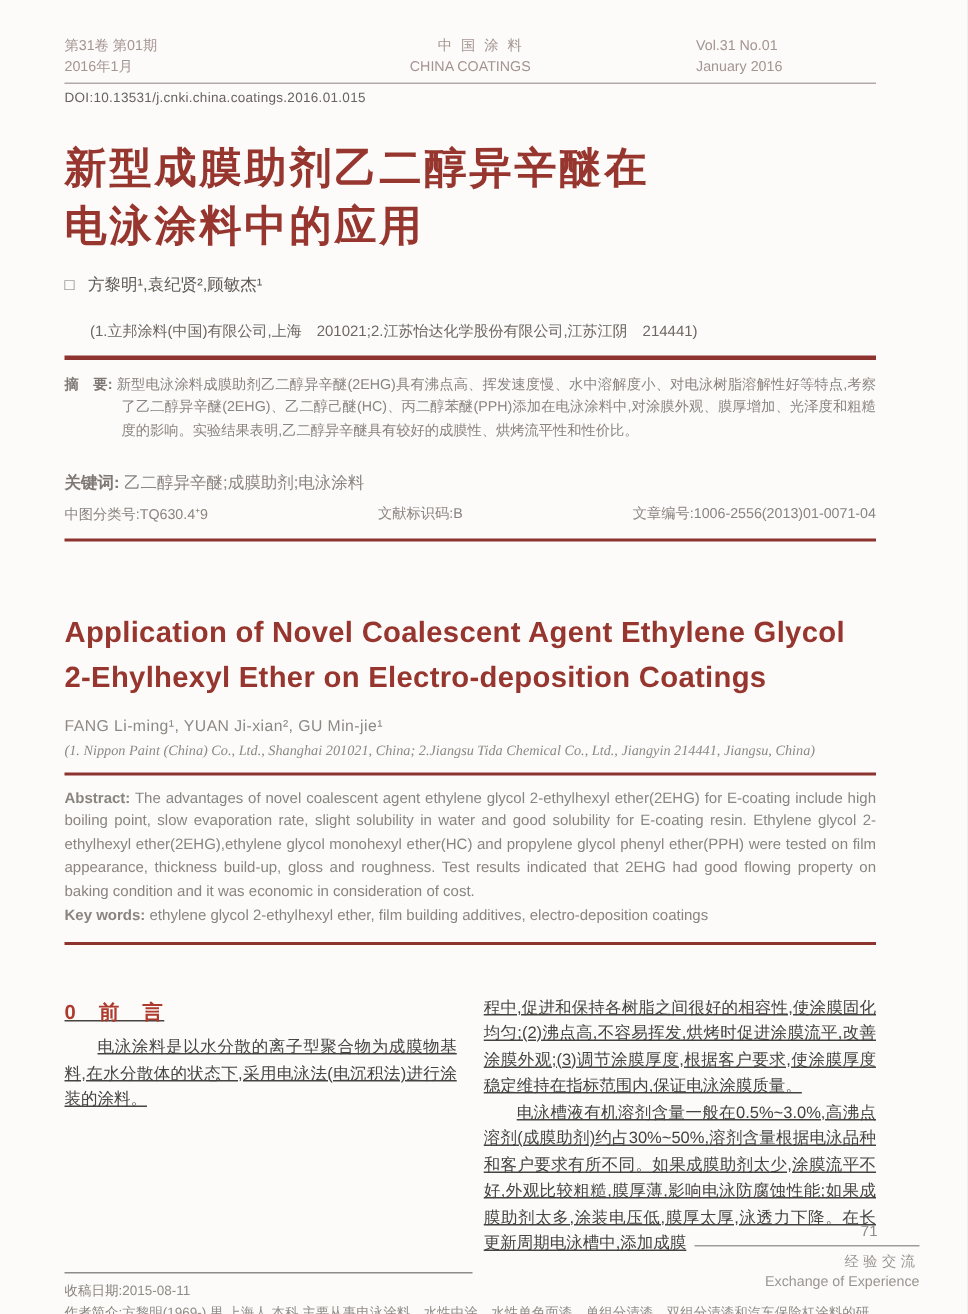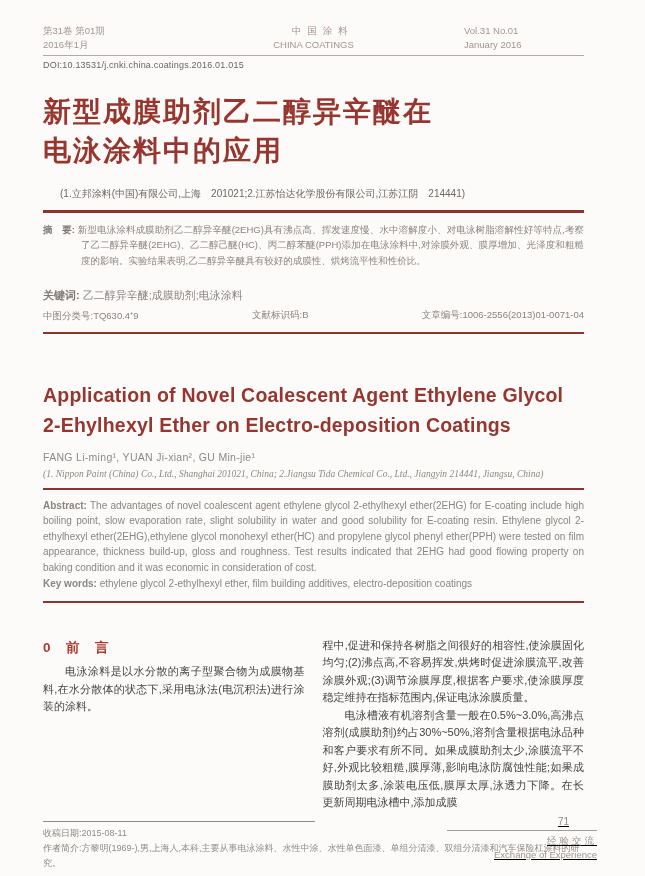--- a/index.html
+++ b/index.html
@@ -44,32 +44,32 @@
   .title-en { margin-top:46px; color:#96362f; font-size:19.5px; font-weight:bold;
     line-height:30px; letter-spacing:0.2px; }
   .authors-en { margin-top:11px; font-size:10.5px; color:#8d8884; letter-spacing:0.3px; }
   .affiliation-en { margin-top:6px; font-size:9.5px; color:#8d8884;
     font-family:"Liberation Serif", serif; font-style:italic; }
   .abs-en { margin-top:8px; font-size:10px; color:#8a8581; line-height:15.5px; text-align:justify; }
   .kw-en { font-size:10px; color:#8a8581; line-height:15.5px; margin-top:1px; }
 
   
   .body-columns { display:flex; gap:18px; margin-top:34px; }
-  .col { width:272px; font-size:11px; line-height:17.5px; color:#474341; text-align:justify; }
+  .col { width:272px; font-size:11px; line-height:17.5px; color:#474341; text-align:justify;text-decoration:underline; }
   .sec-title { color:#ae3a2e; font-size:13.5px; font-weight:bold; margin:2px 0 7px 0; letter-spacing:1px; }
   .para { text-indent:2em; }
   .para.cont { text-indent:0; }
 
   
   .footnote { margin-top:9px; font-size:9px; color:#918b87; line-height:15px; }
   .fn-rule { width:272px; border-top:1px solid #8f8b88; margin-bottom:4px; }
   .fn-lbl { color:#8a847f; }
 
   
-  .page-footer { position:absolute; right:48px; bottom:16px; text-align:right;text-decoration:underline; }
+  .page-footer { position:absolute; right:32px; bottom:16px; text-align:right; }
   .page-num { font-size:10px; color:#8f8b88; padding-right:28px; }
   .footer-rule { width:150px; border-top:1px solid #a29c98; margin:3px 0 4px auto; }
   .footer-cn { font-size:9.5px; color:#9b9591; letter-spacing:3px; }
   .footer-en { font-size:9.5px; color:#9b9591; margin-top:1px; }
 </style>
 </head>
 <body>
 
 <div class="page">
 
@@ -90,20 +90,24 @@
 
   <div class="header-rule"></div>
 
   <div class="doi">DOI:10.13531/j.cnki.china.coatings.2016.01.015</div>
 
   <h1 class="title-cn">
     <div>新型成膜助剂乙二醇异辛醚在</div>
     <div>电泳涂料中的应用</div>
   </h1>
 
+  <div class="authors-cn">
+    <span class="author-box">□</span>
+    <span>方黎明¹,袁纪贤²,顾敏杰¹</span>
+  </div>
   <div class="affiliation-cn">(1.立邦涂料(中国)有限公司,上海　201021;2.江苏怡达化学股份有限公司,江苏江阴　214441)</div>
 
   <div class="red-rule"></div>
 
   <p class="abs-cn">
     <span class="abs-lbl">摘　要:</span>
     <span>新型电泳涂料成膜助剂乙二醇异辛醚(2EHG)具有沸点高、挥发速度慢、水中溶解度小、对电泳树脂溶解性好等特点,考察了乙二醇异辛醚(2EHG)、乙二醇己醚(HC)、丙二醇苯醚(PPH)添加在电泳涂料中,对涂膜外观、膜厚增加、光泽度和粗糙度的影响。实验结果表明,乙二醇异辛醚具有较好的成膜性、烘烤流平性和性价比。</span>
   </p>
   <p class="kw-cn">
     <span class="abs-lbl">关键词:</span>

